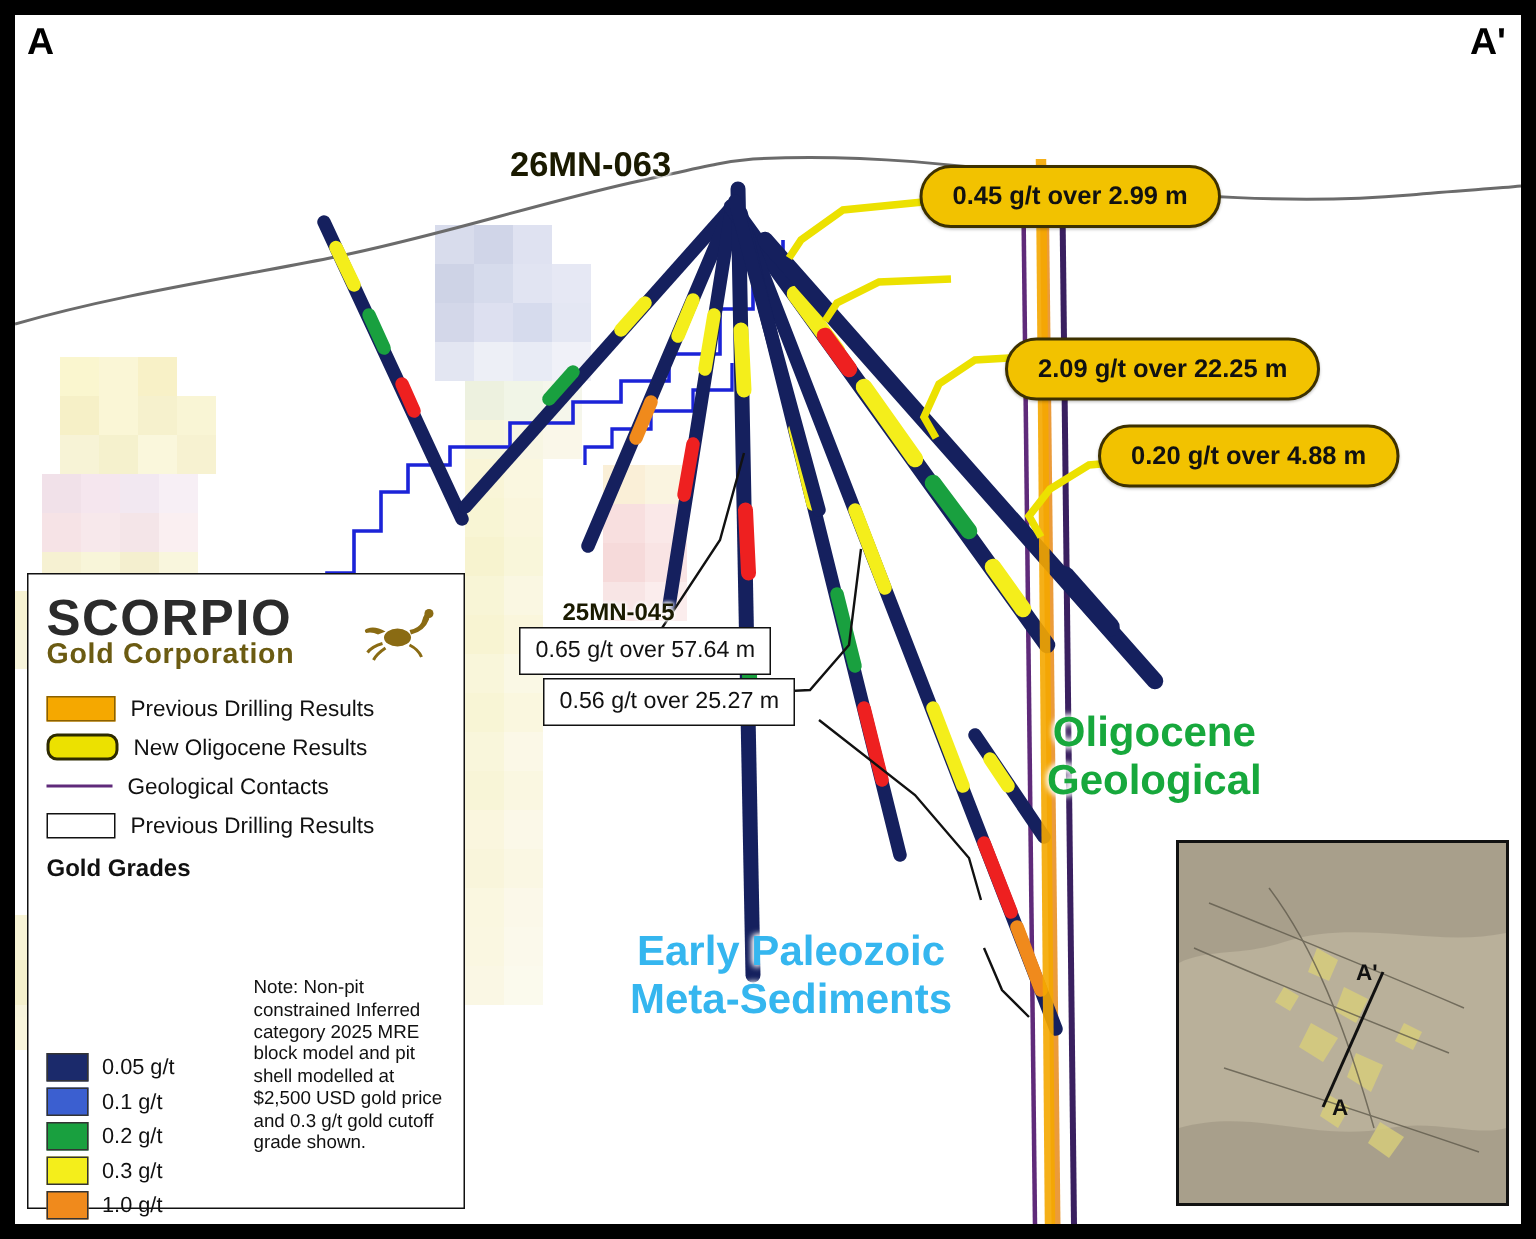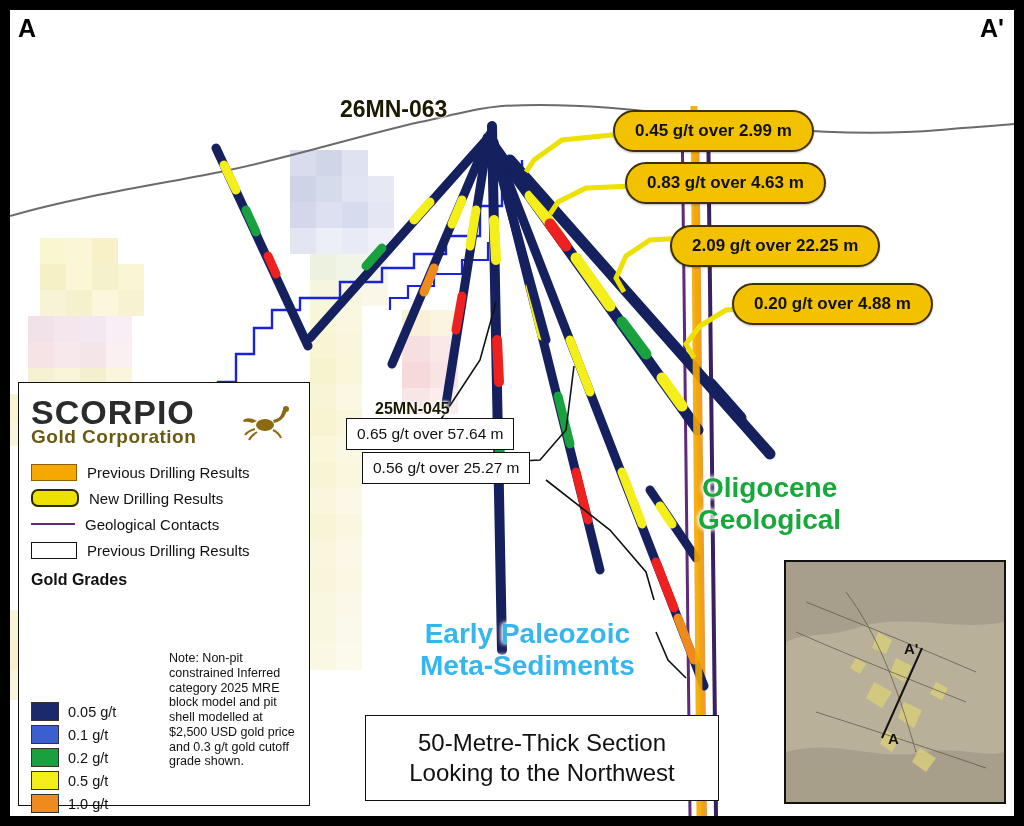--- a/index.html
+++ b/index.html
@@ -297,34 +297,31 @@
       </g>
     </svg>
 
     <div class="sec-label" id="label-A">A</div>
     <div class="sec-label" id="label-Ap">A'</div>
 
     <div class="hole-label" id="hole-26">26MN-063</div>
     <div class="hole-label" id="hole-25">25MN-045</div>
 
     <div class="pill" style="left:603px;top:100px;">0.45 g/t over 2.99 m</div>
-    <div class="pill" style="left:615px;top:152px;">0.83 g/t over 4.63 m</div>
     <div class="pill" style="left:660px;top:203px;margin-top:12px;">2.09 g/t over 22.25 m</div>
     <div class="pill" style="left:722px;top:273px;">0.20 g/t over 4.88 m</div>
 
     <div class="wbox" style="left:336px;top:408px;">0.65 g/t over 57.64 m</div>
     <div class="wbox" style="left:352px;top:442px;">0.56 g/t over 25.27 m</div>
 
     <div class="geo" id="geo-olig">Oligocene
 Geological</div>
     <div class="geo" id="geo-paleo">Early Paleozoic
 Meta-Sediments</div>
 
-    <div id="caption">50-Metre-Thick Section
-Looking to the Northwest</div>
 
     <div id="legend">
       <div class="brand">
         <div class="s1">SCORPIO</div>
         <div class="s2">Gold Corporation</div>
         <svg class="scorpion" viewBox="0 0 54 44">
           <g fill="#8a6b13">
             <ellipse cx="24" cy="26" rx="9" ry="6"></ellipse>
             <path d="M33 24 q9 -2 12 -10 q1 -4 -2 -5 q-2 3 -3 7 q-2 4 -8 5 z"></path>
             <path d="M16 22 q-7 -4 -12 -2 q-3 1 -1 3 q4 -1 8 1 z"></path>
@@ -336,21 +333,21 @@
         </svg>
       </div>
 
       <div class="legend-rows">
         <div class="lrow">
           <span class="swatch sw-pending"></span>
           <span>Previous Drilling Results</span>
         </div>
         <div class="lrow">
           <span class="swatch sw-new"></span>
-          <span>New Drilling Results</span>
+          <span>New Oligocene Results</span>
         </div>
         <div class="lrow">
           <span class="swatch sw-contact"></span>
           <span>Geological Contacts</span>
         </div>
         <div class="lrow">
           <span class="swatch sw-prev"></span>
           <span>Previous Drilling Results</span>
         </div>
       </div>
@@ -365,21 +362,21 @@
         <div class="grow">
           <span class="gchip" style="background:#3b5fd0"></span>
           <span>0.1  g/t</span>
         </div>
         <div class="grow">
           <span class="gchip" style="background:#19a03f"></span>
           <span>0.2  g/t</span>
         </div>
         <div class="grow">
           <span class="gchip" style="background:#f4ee1b"></span>
-          <span>0.5  g/t</span>
+          <span>0.3  g/t</span>
         </div>
         <div class="grow">
           <span class="gchip" style="background:#f08a1c"></span>
           <span>1.0  g/t</span>
         </div>
         <div class="grow">
           <span class="gchip" style="background:#ee2020"></span>
           <span>2.1  g/t</span>
         </div>
 

